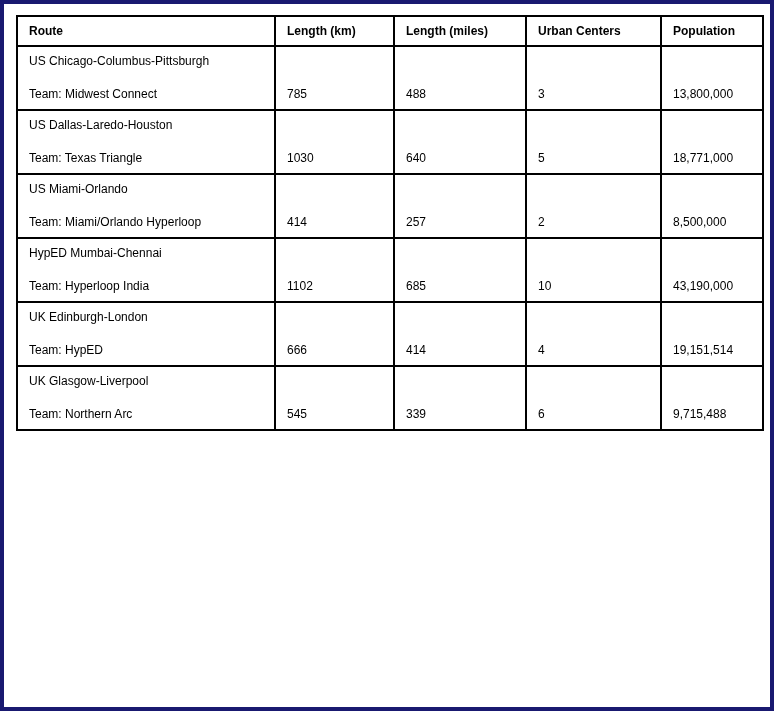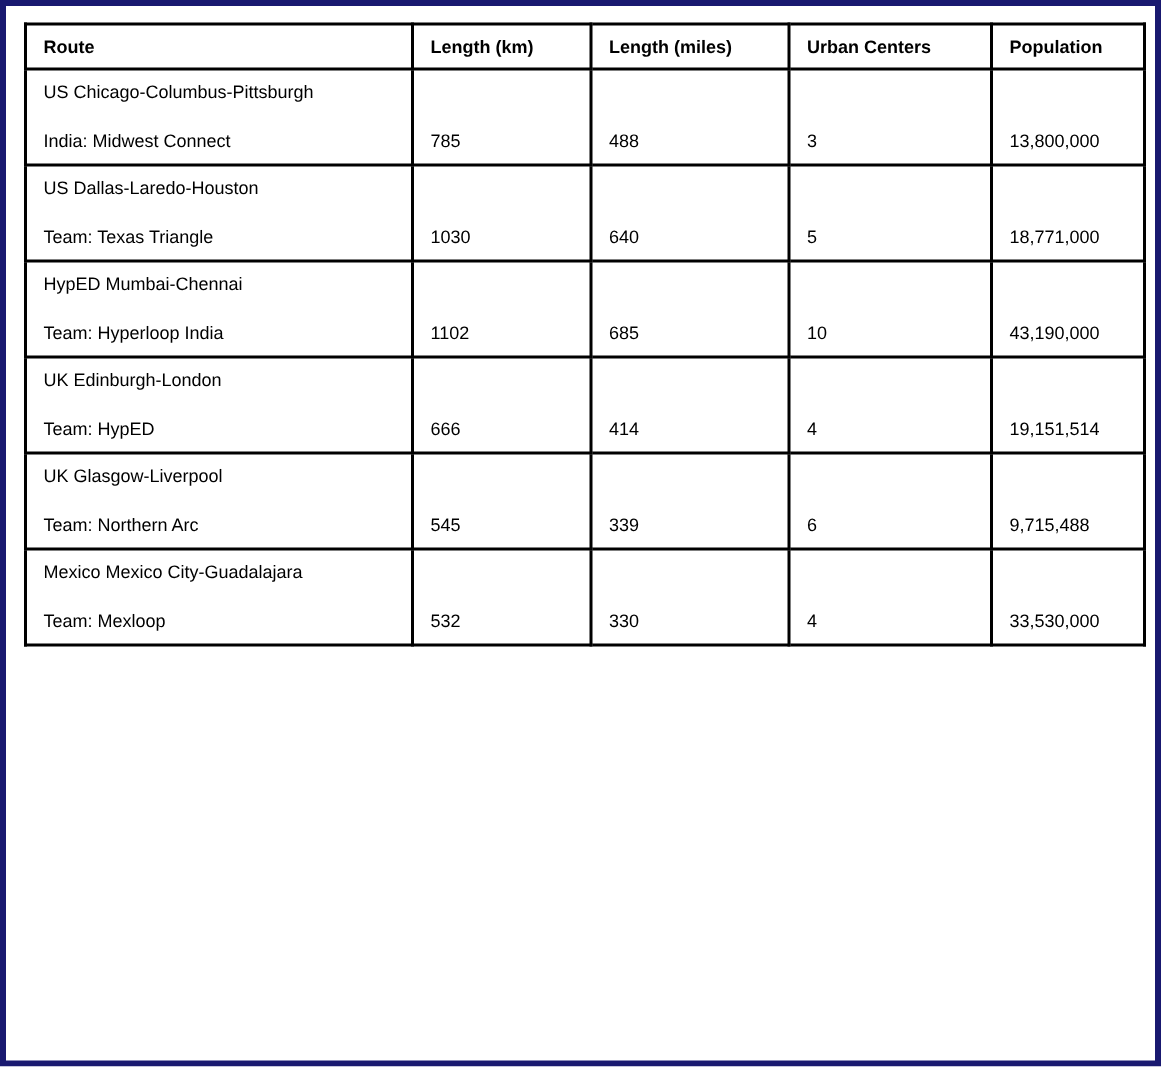--- a/index.html
+++ b/index.html
@@ -67,36 +67,46 @@
           <th>Length (km)</th>
           <th>Length (miles)</th>
           <th>Urban Centers</th>
           <th>Population</th>
         </tr>
     </thead>
     <tbody>
         <tr>
           <td class="route-cell">
             <div class="route-line">US Chicago-Columbus-Pittsburgh</div>
-            <div class="team-line">India: Midwest Connect</div>
+            <div class="team-line">Team: Midwest Connect</div>
           </td>
           <td class="num">785</td>
           <td class="num">488</td>
           <td class="num">3</td>
           <td class="num">13,800,000</td>
         </tr>
         <tr>
           <td class="route-cell">
             <div class="route-line">US Dallas-Laredo-Houston</div>
             <div class="team-line">Team: Texas Triangle</div>
           </td>
           <td class="num">1030</td>
           <td class="num">640</td>
           <td class="num">5</td>
           <td class="num">18,771,000</td>
+        </tr>
+        <tr>
+          <td class="route-cell">
+            <div class="route-line">US Miami-Orlando</div>
+            <div class="team-line">Team: Miami/Orlando Hyperloop</div>
+          </td>
+          <td class="num">414</td>
+          <td class="num">257</td>
+          <td class="num">2</td>
+          <td class="num">8,500,000</td>
         </tr>
         <tr>
           <td class="route-cell">
             <div class="route-line">HypED Mumbai-Chennai</div>
             <div class="team-line">Team: Hyperloop India</div>
           </td>
           <td class="num">1102</td>
           <td class="num">685</td>
           <td class="num">10</td>
           <td class="num">43,190,000</td>
@@ -114,25 +124,15 @@
         <tr>
           <td class="route-cell">
             <div class="route-line">UK Glasgow-Liverpool</div>
             <div class="team-line">Team: Northern Arc</div>
           </td>
           <td class="num">545</td>
           <td class="num">339</td>
           <td class="num">6</td>
           <td class="num">9,715,488</td>
         </tr>
-        <tr>
-          <td class="route-cell">
-            <div class="route-line">Mexico Mexico City-Guadalajara</div>
-            <div class="team-line">Team: Mexloop</div>
-          </td>
-          <td class="num">532</td>
-          <td class="num">330</td>
-          <td class="num">4</td>
-          <td class="num">33,530,000</td>
-        </tr>
       </tbody>
   </table>
 </div>
 
 </body></html>

